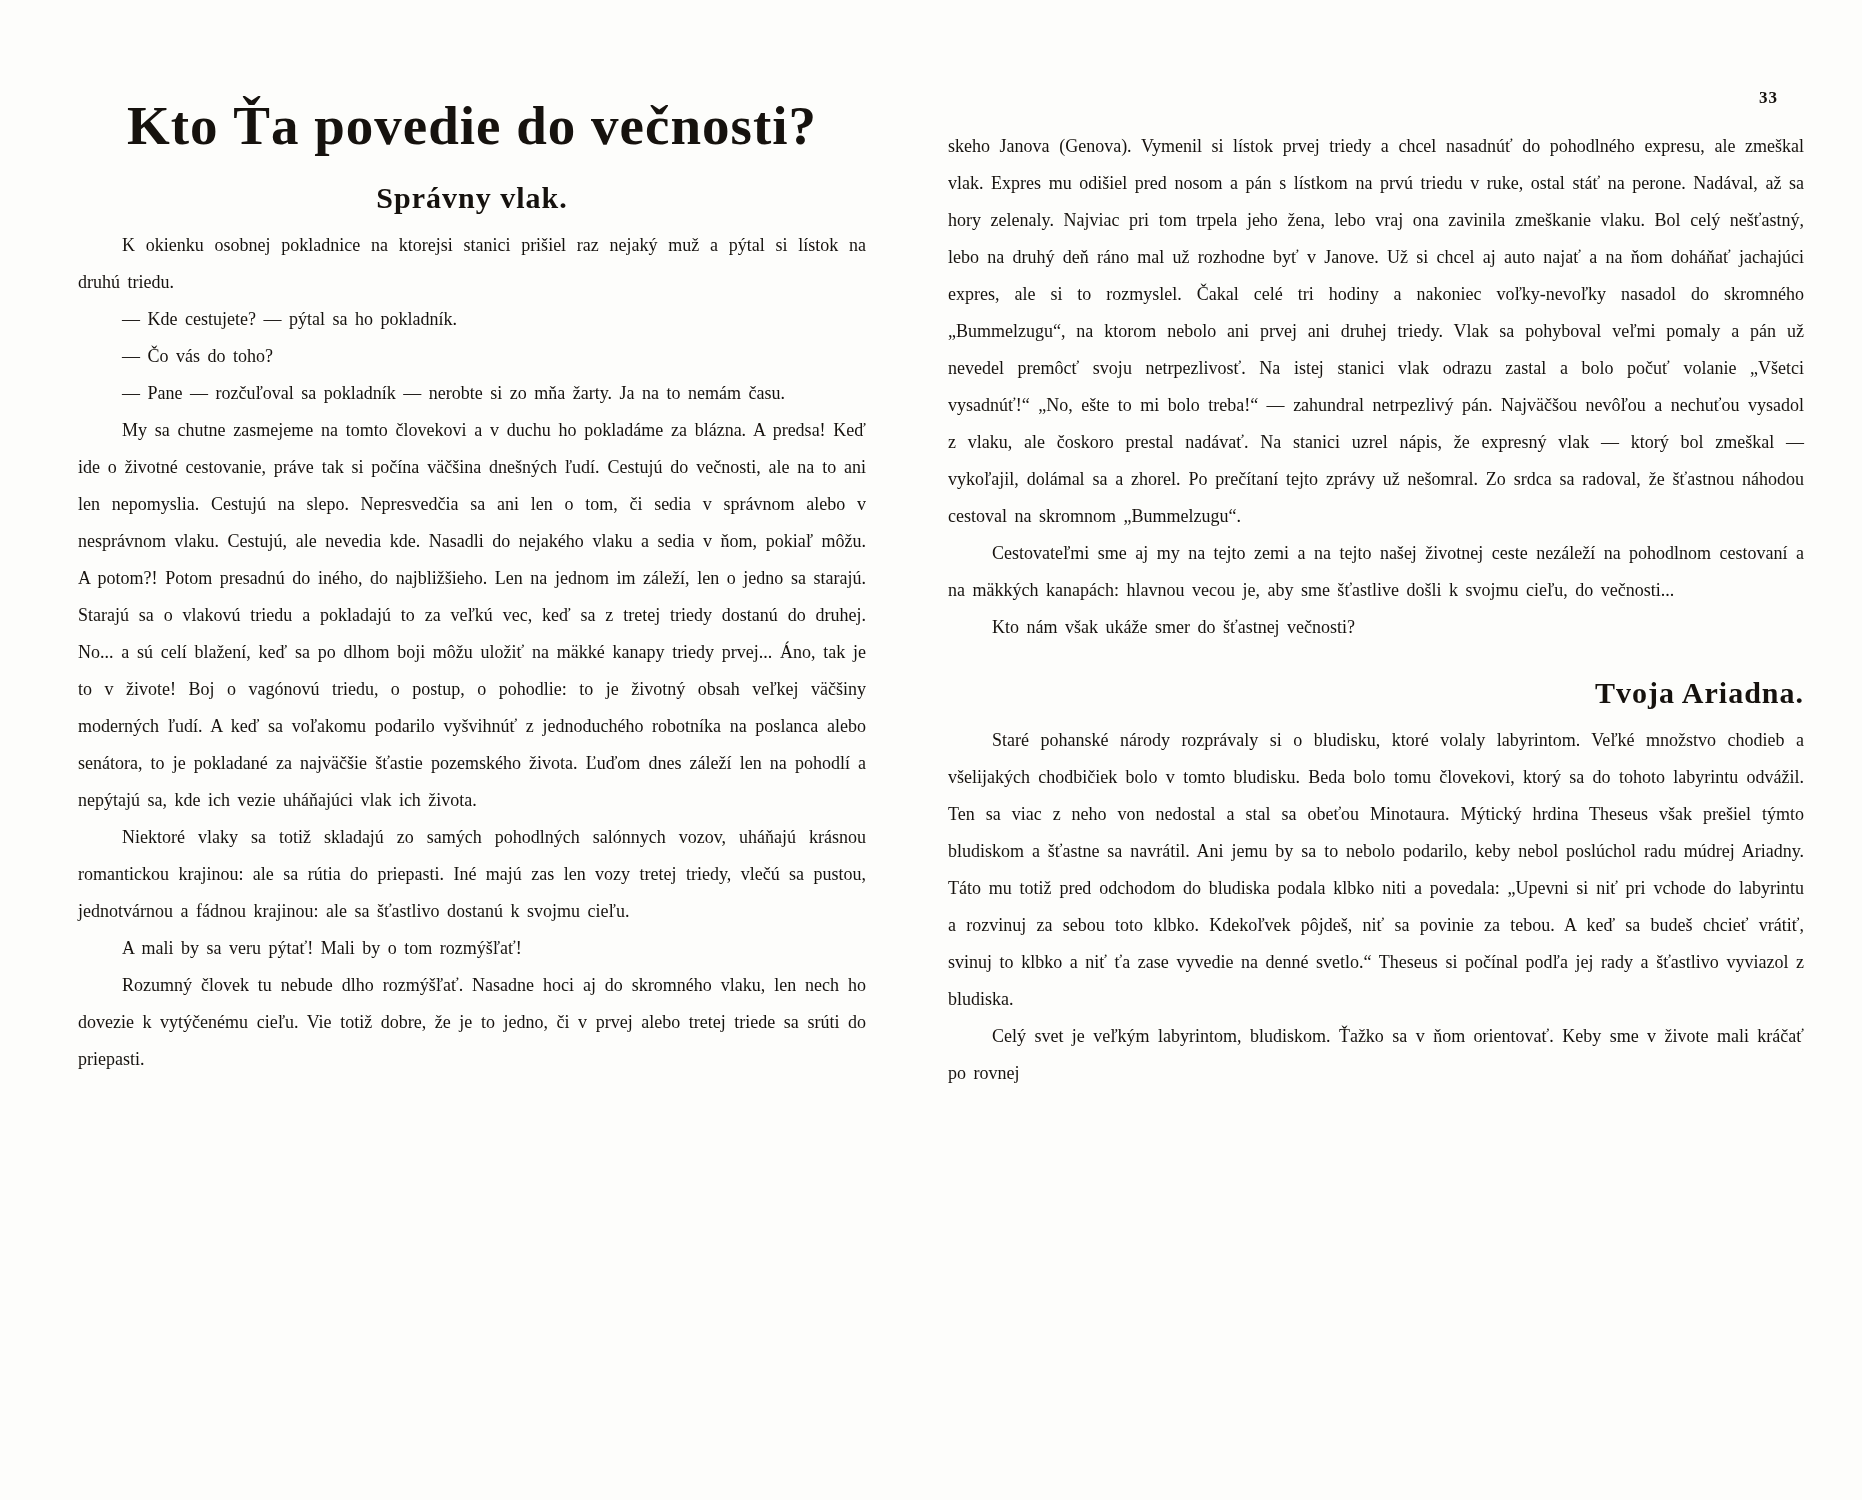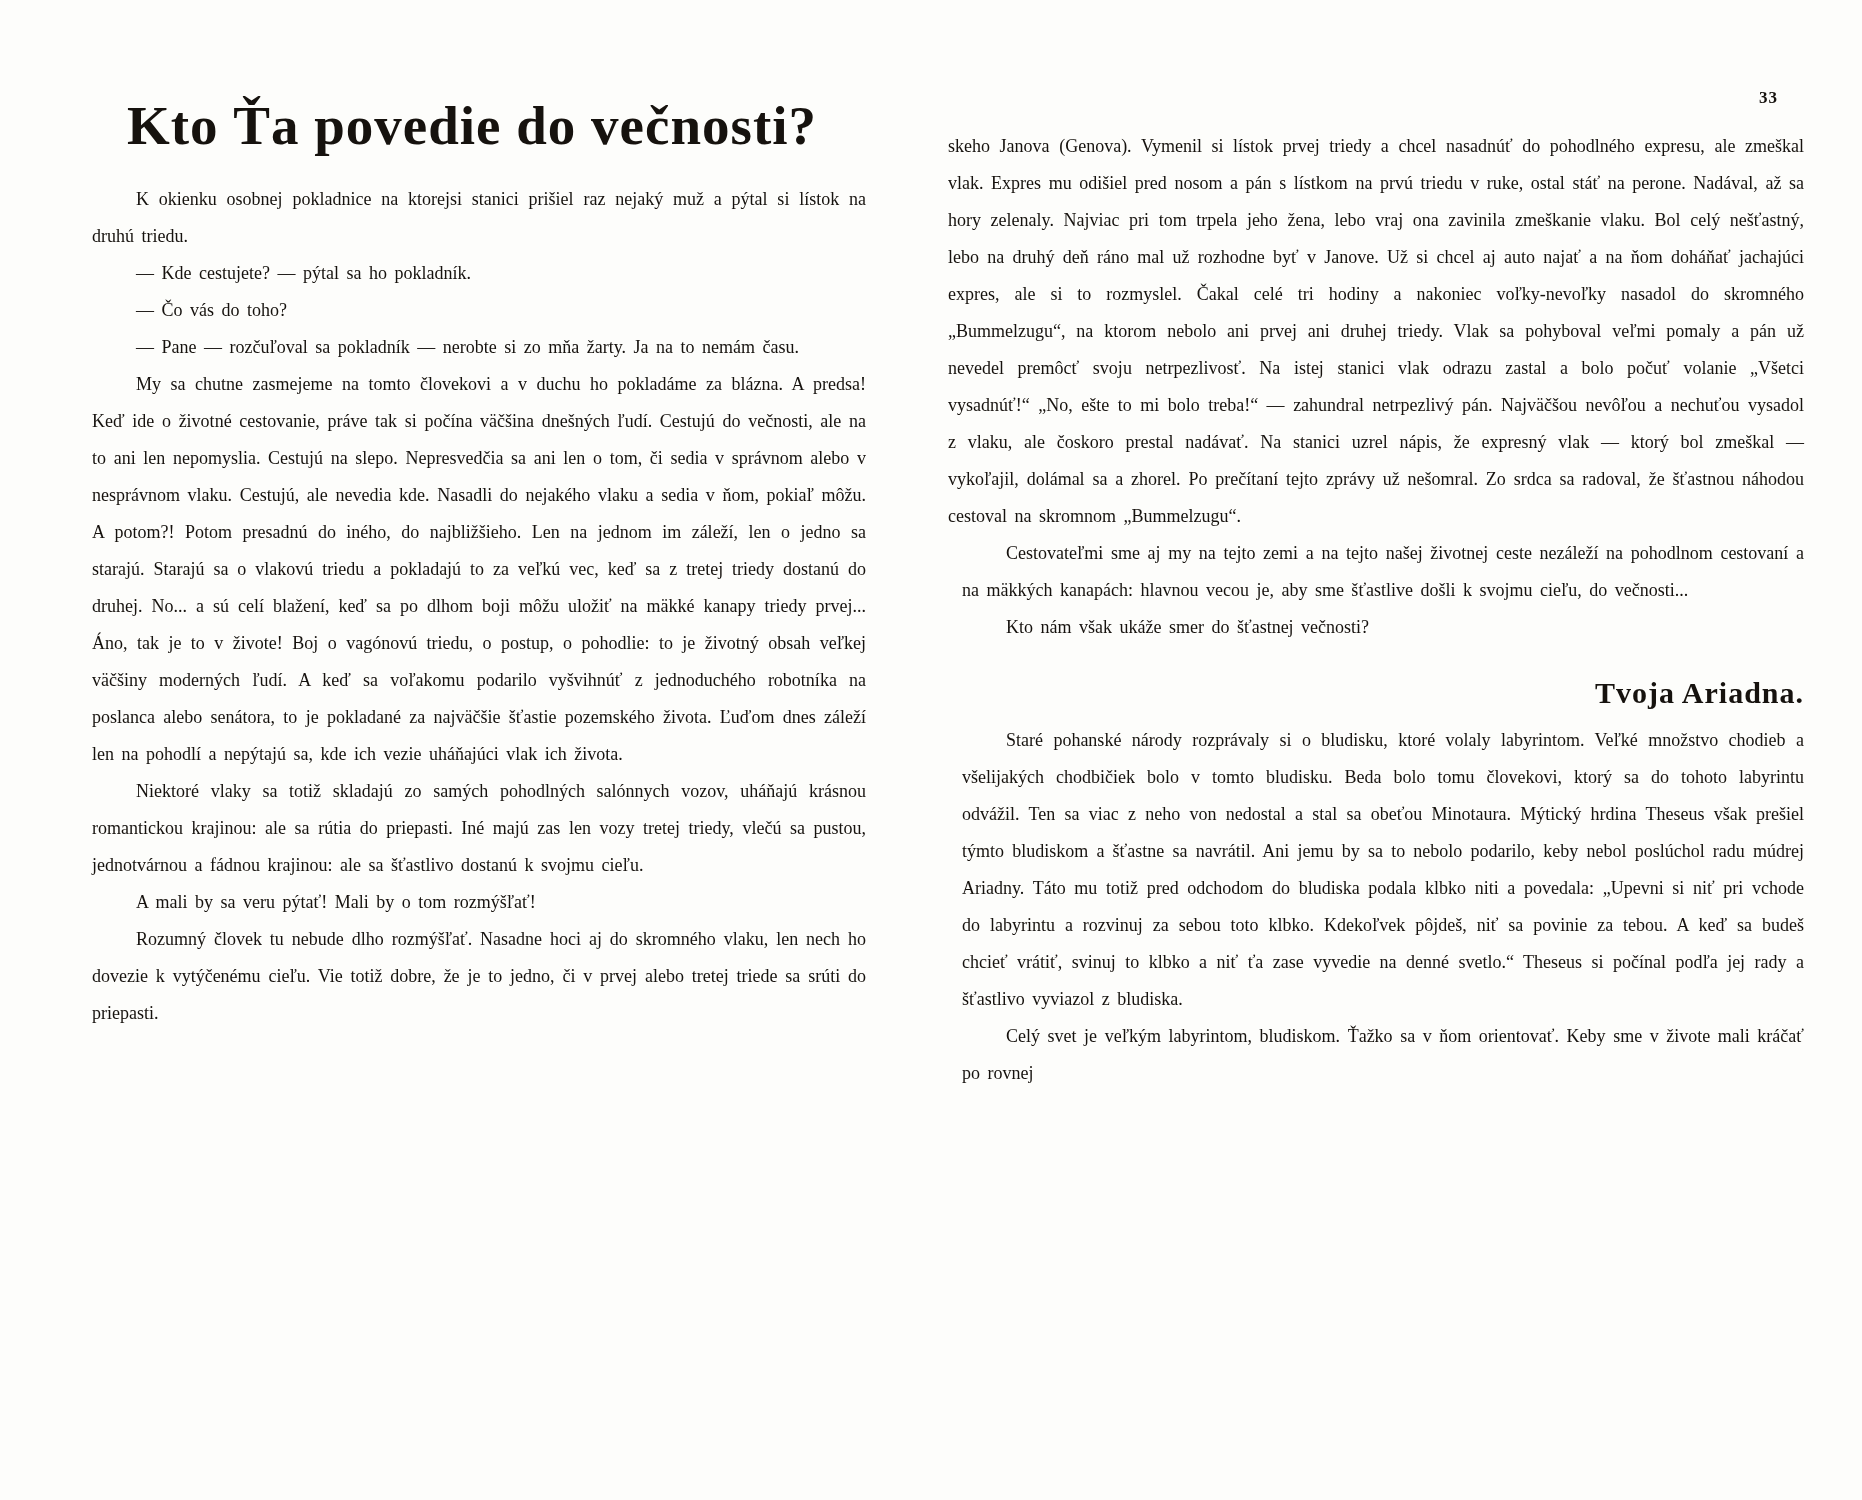--- a/index.html
+++ b/index.html
@@ -58,35 +58,35 @@
   }
   .para {
     font-size: 18px;
     line-height: 37px;
     text-align: justify;
     margin: 0;
     word-spacing: 3px;
   }
   .indent {
     text-indent: 44px;
-    margin-left: 14px;
   }
   .no-indent {
     text-indent: 0;
   }
 </style>
 </head>
 <body>
 
 <div class="page">
 
   <div class="page-number">33</div>
 
   <div class="col col-left">
     <h1 class="title">Kto Ťa povedie do večnosti?</h1>
+    <h2 class="heading">Správny vlak.</h2>
     <p class="para indent">K okienku osobnej pokladnice na ktorejsi stanici prišiel raz nejaký muž a pýtal si lístok na druhú triedu.</p>
     <p class="para indent">— Kde cestujete? — pýtal sa ho pokladník.</p>
     <p class="para indent">— Čo vás do toho?</p>
     <p class="para indent">— Pane — rozčuľoval sa pokladník — nerobte si zo mňa žarty. Ja na to nemám času.</p>
     <p class="para indent">My sa chutne zasmejeme na tomto človekovi a v duchu ho pokladáme za blázna. A predsa! Keď ide o životné cestovanie, práve tak si počína väčšina dnešných ľudí. Cestujú do večnosti, ale na to ani len nepomyslia. Cestujú na slepo. Nepresvedčia sa ani len o tom, či sedia v správnom alebo v nesprávnom vlaku. Cestujú, ale nevedia kde. Nasadli do nejakého vlaku a sedia v ňom, pokiaľ môžu. A potom?! Potom presadnú do iného, do najbližšieho. Len na jednom im záleží, len o jedno sa starajú. Starajú sa o vlakovú triedu a pokladajú to za veľkú vec, keď sa z tretej triedy dostanú do druhej. No... a sú celí blažení, keď sa po dlhom boji môžu uložiť na mäkké kanapy triedy prvej... Áno, tak je to v živote! Boj o vagónovú triedu, o postup, o pohodlie: to je životný obsah veľkej väčšiny moderných ľudí. A keď sa voľakomu podarilo vyšvihnúť z jednoduchého robotníka na poslanca alebo senátora, to je pokladané za najväčšie šťastie pozemského života. Ľuďom dnes záleží len na pohodlí a nepýtajú sa, kde ich vezie uháňajúci vlak ich života.</p>
     <p class="para indent">Niektoré vlaky sa totiž skladajú zo samých pohodlných salónnych vozov, uháňajú krásnou romantickou krajinou: ale sa rútia do priepasti. Iné majú zas len vozy tretej triedy, vlečú sa pustou, jednotvárnou a fádnou krajinou: ale sa šťastlivo dostanú k svojmu cieľu.</p>
     <p class="para indent">A mali by sa veru pýtať! Mali by o tom rozmýšľať!</p>
     <p class="para indent">Rozumný človek tu nebude dlho rozmýšľať. Nasadne hoci aj do skromného vlaku, len nech ho dovezie k vytýčenému cieľu. Vie totiž dobre, že je to jedno, či v prvej alebo tretej triede sa srúti do priepasti.</p>
   </div>
 

